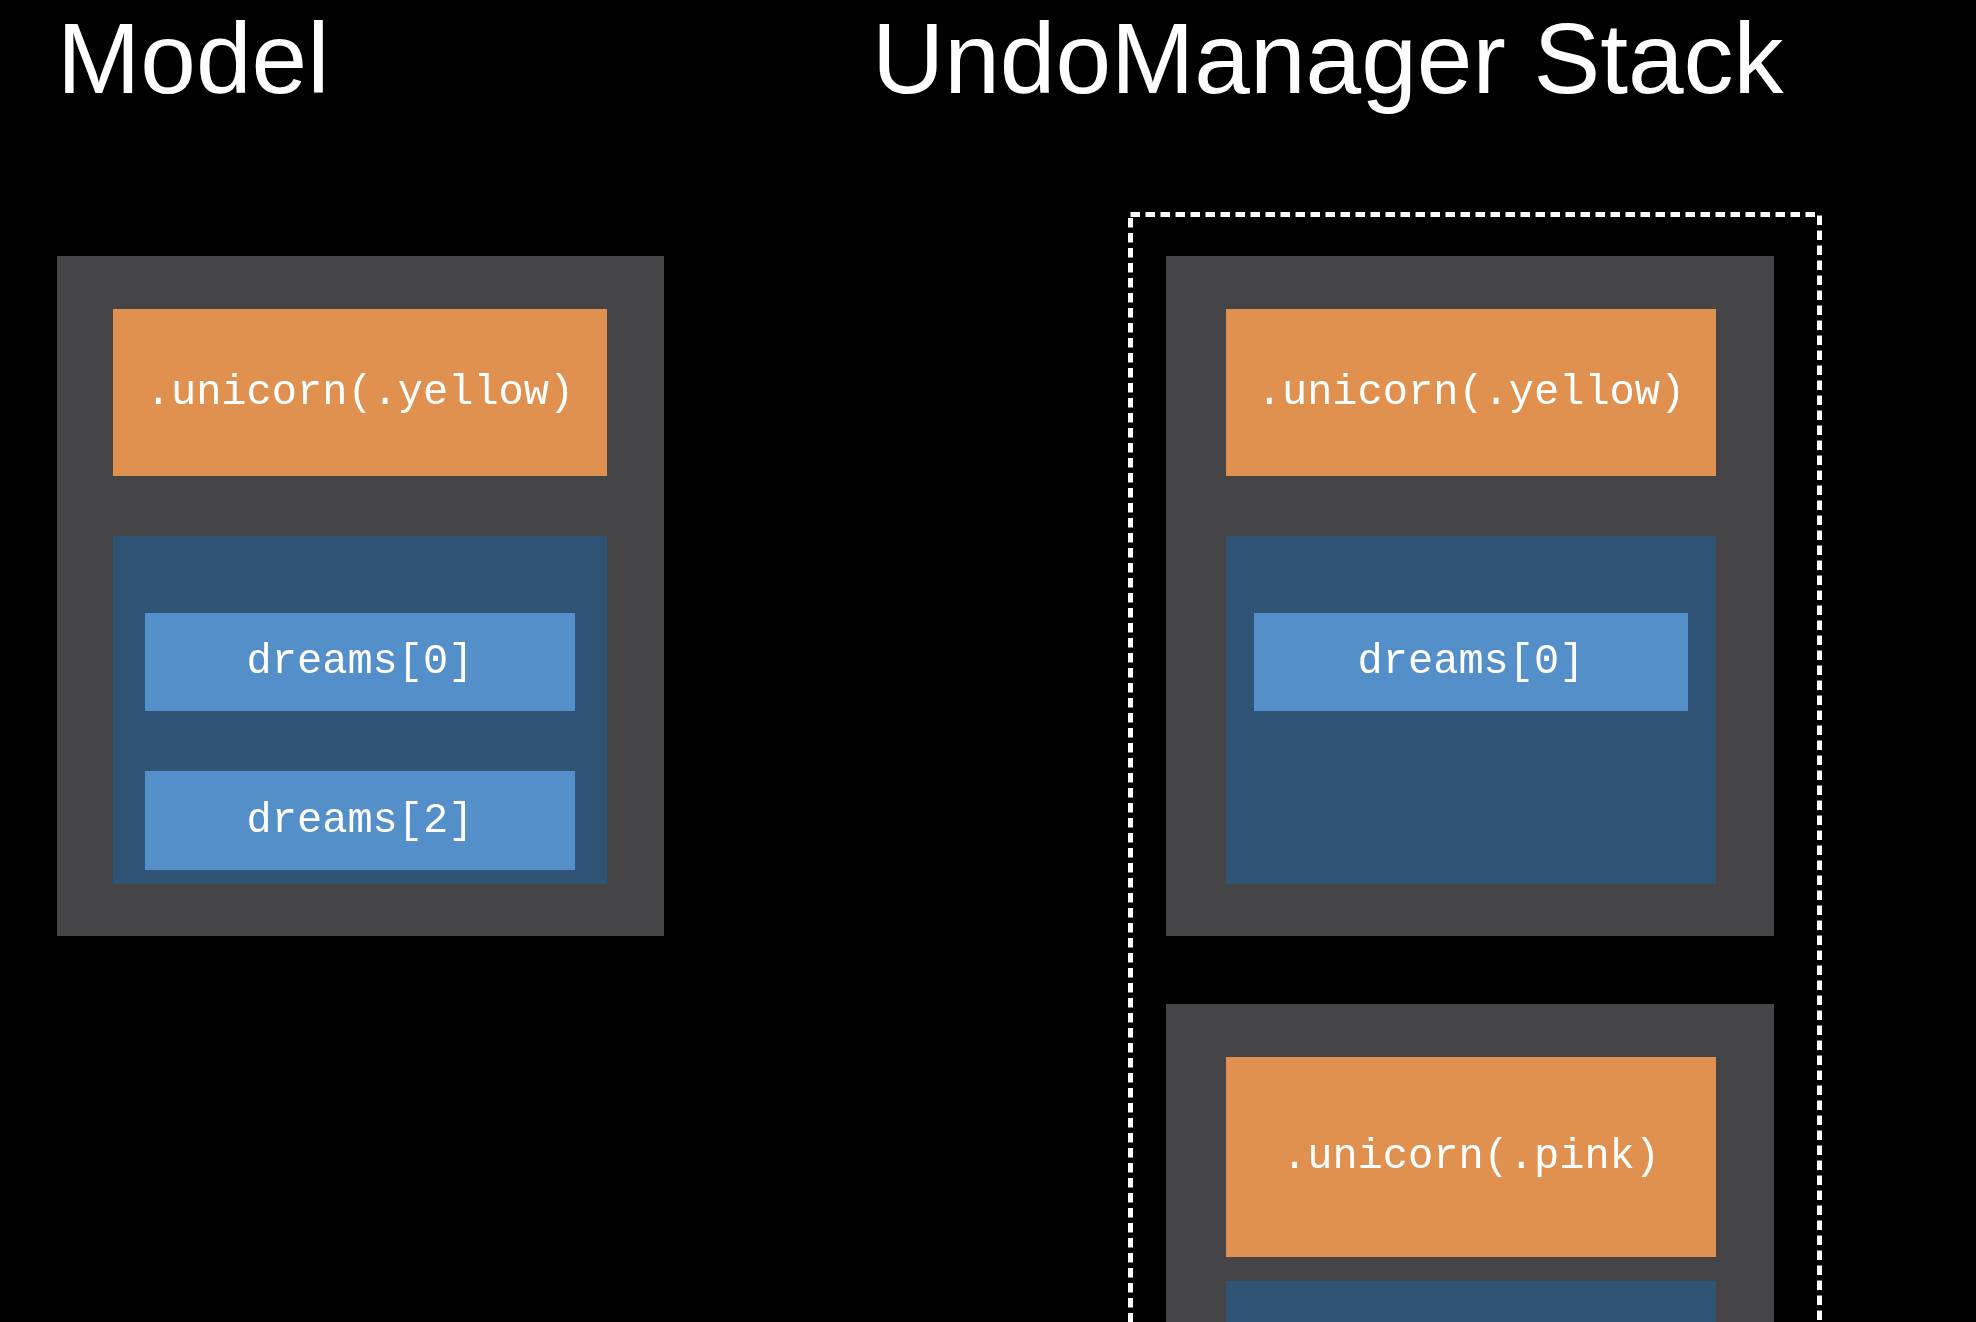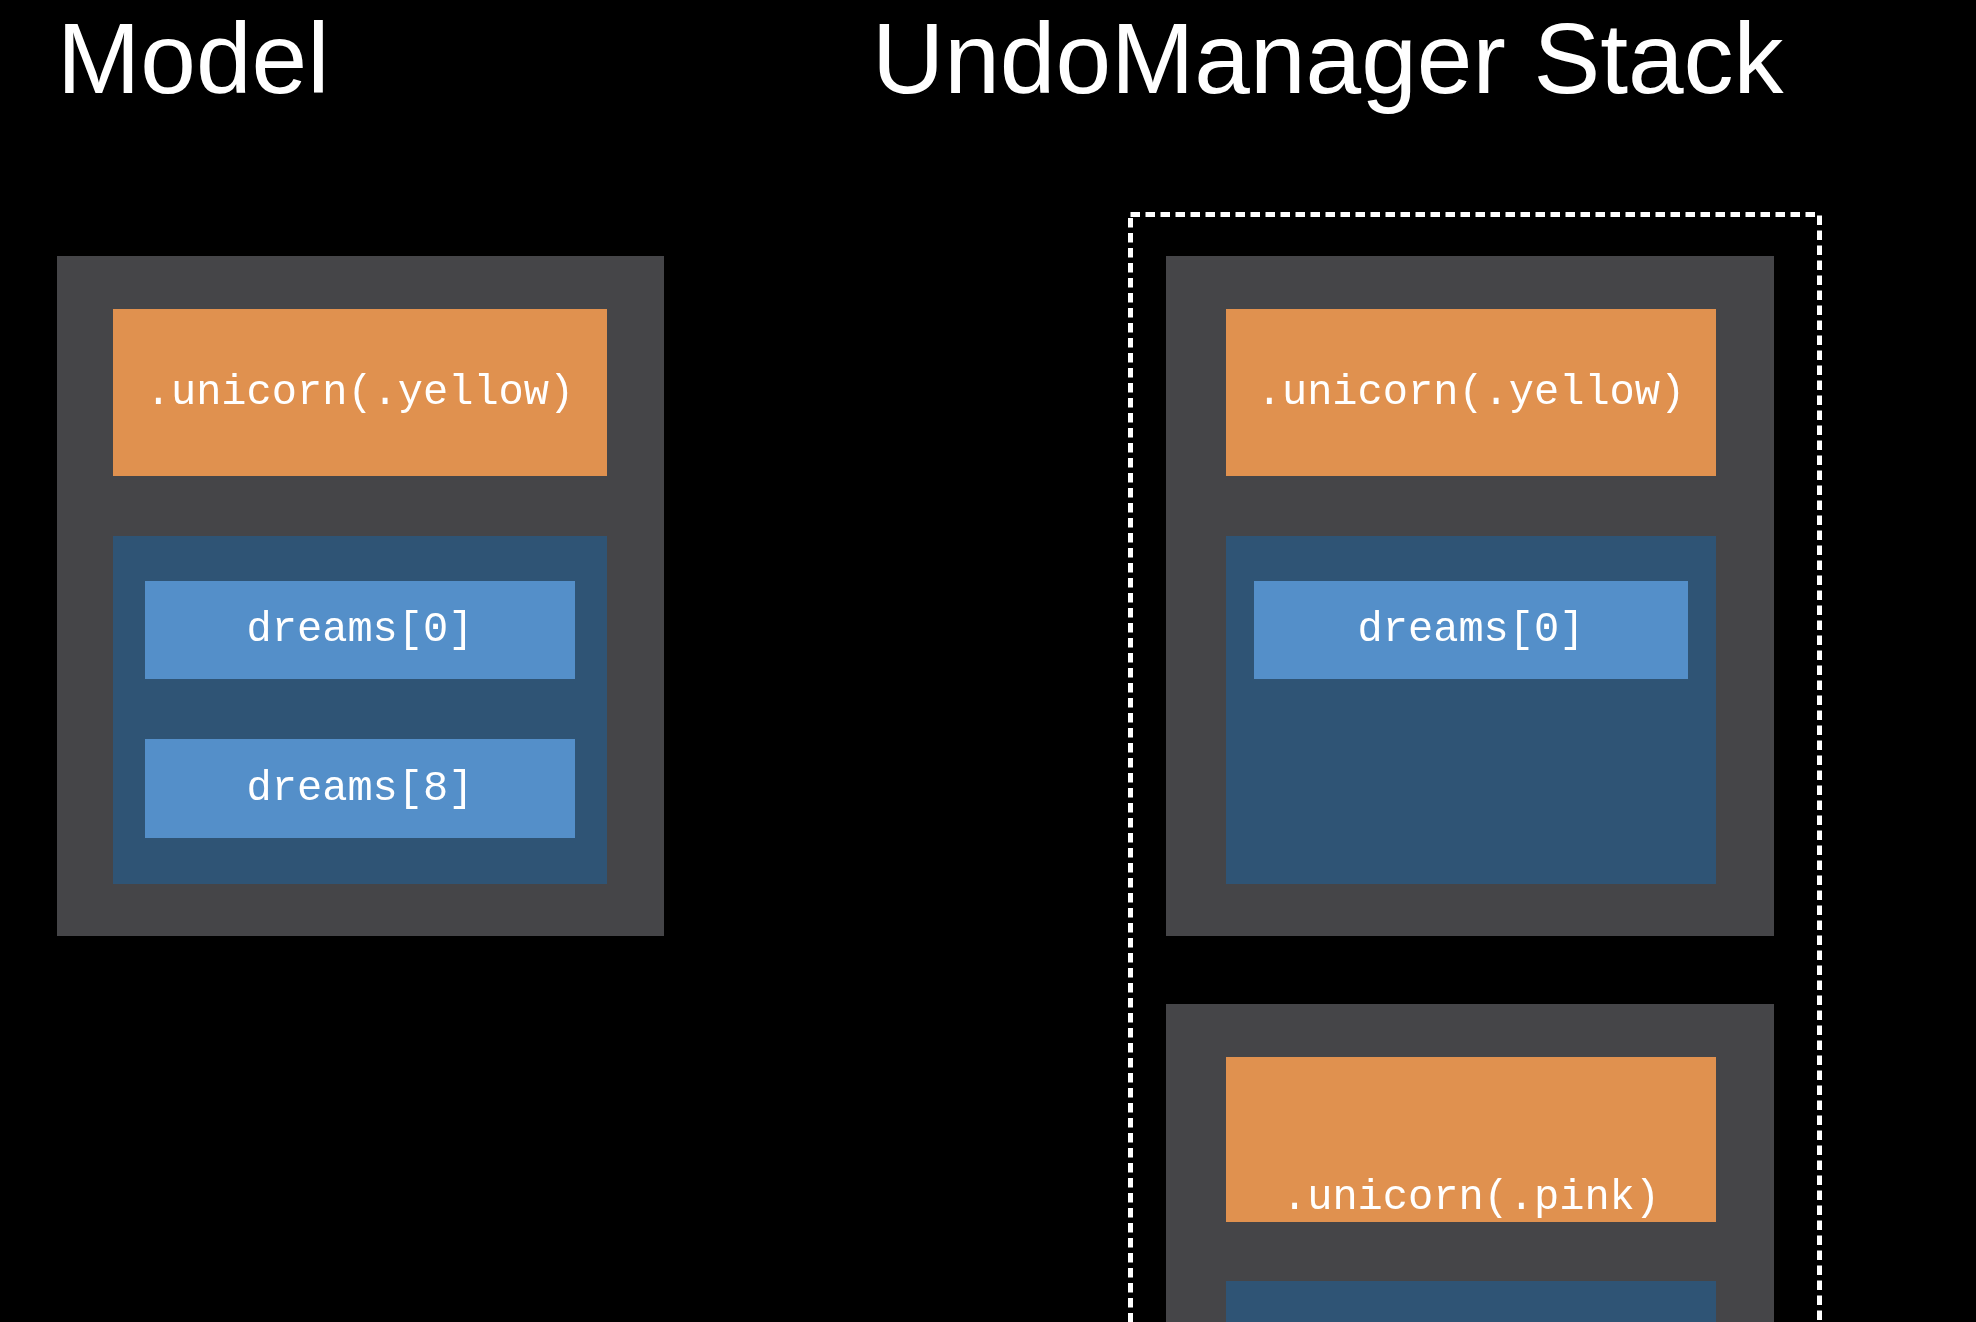--- a/index.html
+++ b/index.html
@@ -44,20 +44,21 @@
   .array-box {
     position: absolute;
     background: var(--array-navy, #2F5475);
   }
   .array-item {
     position: absolute;
     background: var(--item-blue, #548FC9);
     display: flex;
     align-items: center;
     justify-content: center;
+    margin-top: 32px;
   }
   .mono {
     font-family: Liberation Mono, monospace;
     font-size: 42px;
     color: var(--text-white, #ffffff);
     white-space: nowrap;
   }
 
   
   .frame-model         { left: 57px;  top: 256px;  width: 607px; height: 680px; }
@@ -73,42 +74,42 @@
     stroke: var(--dash-white, #ffffff);
     stroke-width: 5;
     stroke-dasharray: 9.5 5.5;
   }
   .frame-undo-0        { left: 1166px; top: 256px;  width: 608px; height: 680px; }
   .frame-undo-0 .command-box { left: 60px; top: 53px;  width: 490px; height: 167px; }
   .frame-undo-0 .array-box   { left: 60px; top: 280px; width: 490px; height: 348px; }
   .frame-undo-0 .item-0      { left: 28px; top: 45px;  width: 434px; height: 98px; }
 
   .frame-undo-1        { left: 1166px; top: 1004px; width: 608px; height: 400px; }
-  .frame-undo-1 .command-box { left: 60px; top: 53px;  width: 490px; height: 165px; align-items: flex-end; }
+  .frame-undo-1 .command-box { left: 60px; top: 53px;  width: 490px; height: 200px; }
   .frame-undo-1 .array-box   { left: 60px; top: 277px; width: 490px; height: 140px; }
 </style>
 </head>
 <body>
 
 <div class="stage">
 
   <div class="slide-title title-model">Model</div>
 
   <div class="slide-title title-undo">UndoManager Stack</div>
 
   <div class="frame frame-model">
     <div class="command-box">
       <span class="mono">.unicorn(.yellow)</span>
     </div>
     <div class="array-box">
       <div class="array-item item-0">
         <span class="mono">dreams[0]</span>
       </div>
       <div class="array-item item-1">
-        <span class="mono">dreams[8]</span>
+        <span class="mono">dreams[2]</span>
       </div>
     </div>
   </div>
 
   <svg class="dashed-region" xmlns="http://www.w3.org/2000/svg">
     <rect x="2.5" y="2.5" width="689" height="1290"></rect>
   </svg>
 
   <div class="frame frame-undo-0">
     <div class="command-box">

